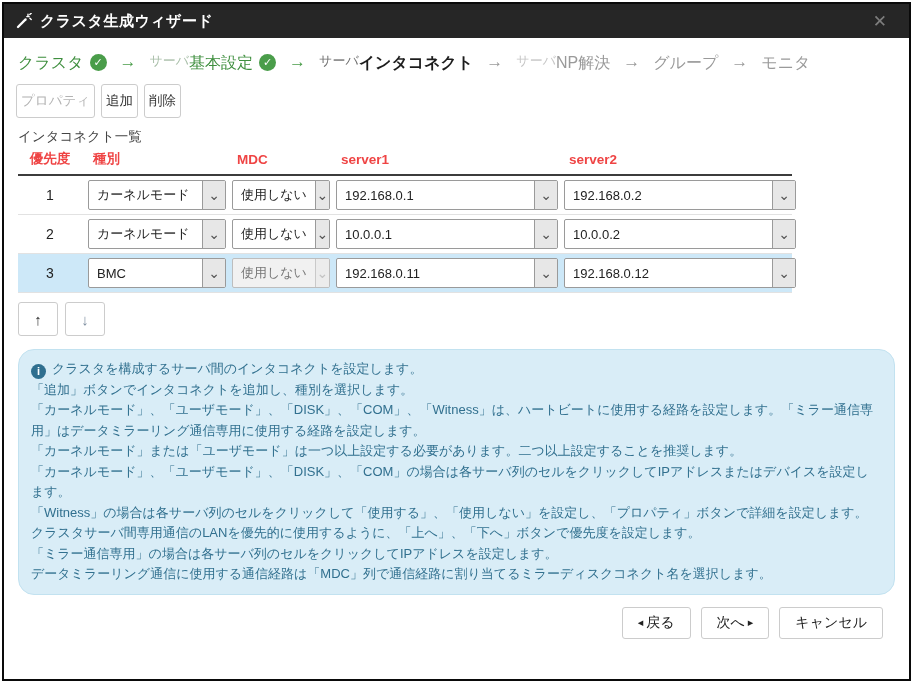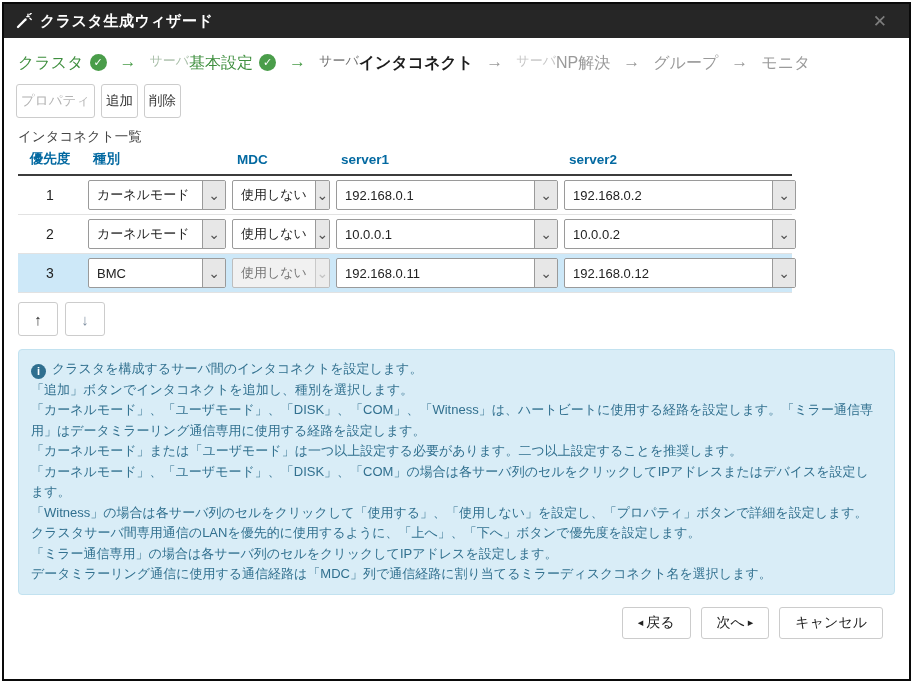--- a/index.html
+++ b/index.html
@@ -36,42 +36,42 @@
   .toolbar { display: flex; gap: 6px; margin-bottom: 10px; }
   .tbtn { border: 1px solid #ccc; background: #fff; border-radius: 3px; padding: 7px 4px;
     font-size: 13.5px; color: #333; cursor: pointer; font-family: inherit; }
   .tbtn.disabled { color: #b3b3b3; cursor: default; }
 
   .caption { font-size: 13.5px; color: #444; margin: 2px 0 4px 2px; }
 
   
   .tbl { width: 774px; margin-left: 2px; }
   .thead, .trow { display: grid; grid-template-columns: 64px 138px 98px 222px 232px; column-gap: 6px; align-items: center; }
-  .thead { font-size: 13.5px; font-weight: bold; color: #0369a1; padding-bottom: 6px; border-bottom: 2px solid #3c3c3c; }
+  .thead { font-size: 13.5px; font-weight: bold; color: #ef4444; padding-bottom: 6px; border-bottom: 2px solid #3c3c3c; }
   .th-pri { text-align: center; } .th { padding-left: 5px; }
   .trow { height: 39px; border-bottom: 1px solid #e2e2e2; }
   .trow.selected { background: #cde8f8; }
   .pri { text-align: center; font-size: 14px; color: #222; }
   .sel { display: flex; align-items: stretch; height: 30px; border: 1px solid #9a9a9a; background: #fff;
     border-radius: 2px; overflow: hidden; cursor: pointer; justify-content: space-between; }
   .sel .val { flex: 1; display: flex; align-items: center; padding: 0 8px; font-size: 13px; color: #222; white-space: nowrap; }
   .sel .chev { width: 23px; display: flex; align-items: center; justify-content: center;
     background: #e7e7e7; border-left: 1px solid #9a9a9a; color: #555; font-size: 14px; }
   .sel.disabled { background: #f1f1f1; border-color: #bdbdbd; cursor: default; }
   .sel.disabled .val { color: #757575; }
   .sel.disabled .chev { background: #ececec; color: #c3c3c3; border-left-color: #c9c9c9; }
 
   
   .move { display: flex; gap: 7px; margin: 9px 0 0 2px; }
   .mv { width: 40px; height: 34px; border: 1px solid #ccc; background: #fff; border-radius: 3px;
     font-size: 15px; font-weight: bold; cursor: pointer; font-family: inherit; }
   .mv.up { color: #333; } .mv.down { color: #7e8ea0; }
 
   
-  .info { margin: 13px 2px 0 2px; background: #d9edf7; border: 1px solid #c2e2f0; border-radius: 4px;
+  .info { margin: 13px 2px 0 2px; background: #d9edf7; border: 1px solid #c2e2f0; border-radius: 16px;
     padding: 9px 12px; color: #31708f; font-size: 13px; line-height: 1.58; }
   .info p { margin: 0; }
   .iico { display: inline-flex; width: 15px; height: 15px; border-radius: 50%; background: #2f6f8f;
     color: #fff; font-size: 11px; font-weight: bold; align-items: center; justify-content: center;
     margin-right: 6px; vertical-align: -2px; }
 
   
   .footer { display: flex; justify-content: flex-end; gap: 10px; margin: 12px 14px 0 0; }
   .fbtn { border: 1px solid #ccc; background: #fff; border-radius: 3px; padding: 6px 15px;
     font-size: 14px; color: #222; cursor: pointer; font-family: inherit; display: inline-flex; align-items: center; gap: 3px; }

